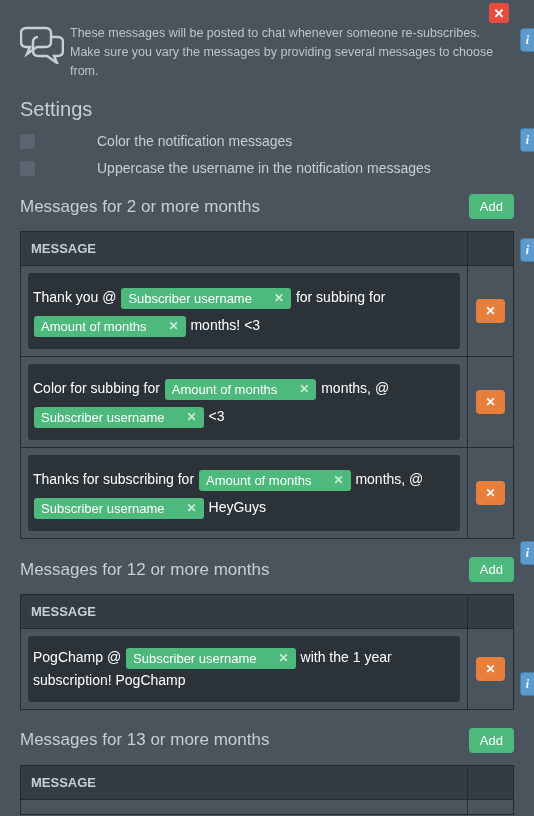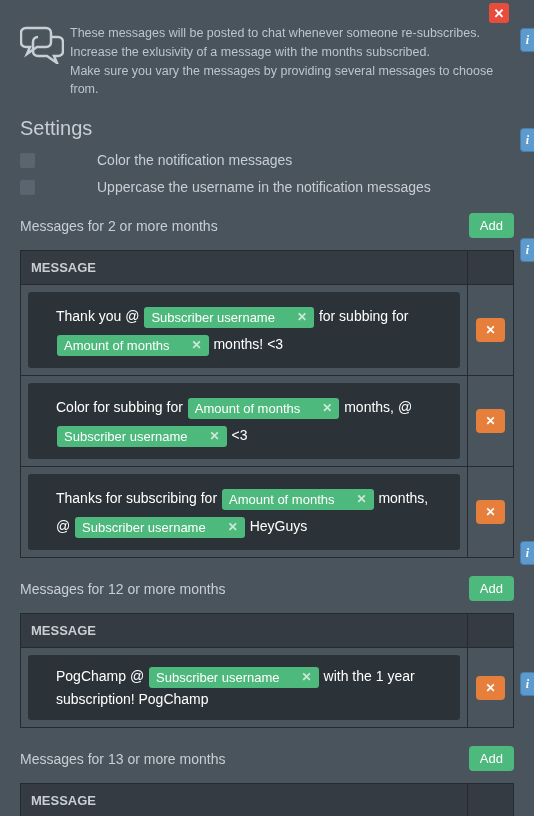--- a/index.html
+++ b/index.html
@@ -90,21 +90,21 @@
       margin-left: 48px;
     }
     .group-header {
       display: flex;
       justify-content: space-between;
       align-items: center;
       margin-top: 18px;
       margin-bottom: 12px;
     }
     .group-title {
-      font-size: 14px;
+      font-size: 17px;
       font-weight: 400;
       color: #c8ced4;
     }
     .add-btn {
       background: #4eb97c;
       color: #fff;
       border: none;
       padding: 5px 11px;
       border-radius: 4px;
       font-size: 13px;
@@ -145,21 +145,21 @@
       width: 46px;
       display: flex;
       align-items: center;
       justify-content: center;
       border: 1px solid #252a30;
       border-left: none;
       border-top: none;
     }
     .msg-box {
       background: #2c3338;
-      padding: 10px 28px;
+      padding: 10px 5px;
       border-radius: 3px;
       color: #fff;
       font-size: 14px;
       line-height: 2.0;
       word-break: break-word;
     }
     .pill {
       display: inline-flex;
       align-items: center;
       background: #4eb97c;
@@ -205,21 +205,20 @@
 
 <div class="header">
   <div class="chat-icon">
     <svg width="44" height="40" viewBox="0 0 44 40" fill="none" stroke="currentColor" stroke-width="2.5">
       <path d="M6 4 C3 4 1 6 1 9 L1 18 C1 21 3 23 6 23 L10 23 L7 30 L17 23 L26 23 C29 23 31 21 31 18 L31 9 C31 6 29 4 26 4 Z"></path>
       <path d="M18 13 C15 13 13 15 13 18 L13 27 C13 30 15 32 18 32 L27 32 L37 39 L34 32 L38 32 C41 32 43 30 43 27 L43 18 C43 15 41 13 38 13 L32 13"></path>
     </svg>
   </div>
   <div class="header-text">
     <div>These messages will be posted to chat whenever someone re-subscribes.</div>
-    <div>Increase the exlusivity of a message with the months subscribed.</div>
     <div>Make sure you vary the messages by providing several messages to choose from.</div>
   </div>
 </div>
 
 <div class="section-title">Settings</div>
 <div class="checkbox-row">
   <div class="checkbox"></div>
   <div class="checkbox-label">Color the notification messages</div>
 </div>
 <div class="checkbox-row">

